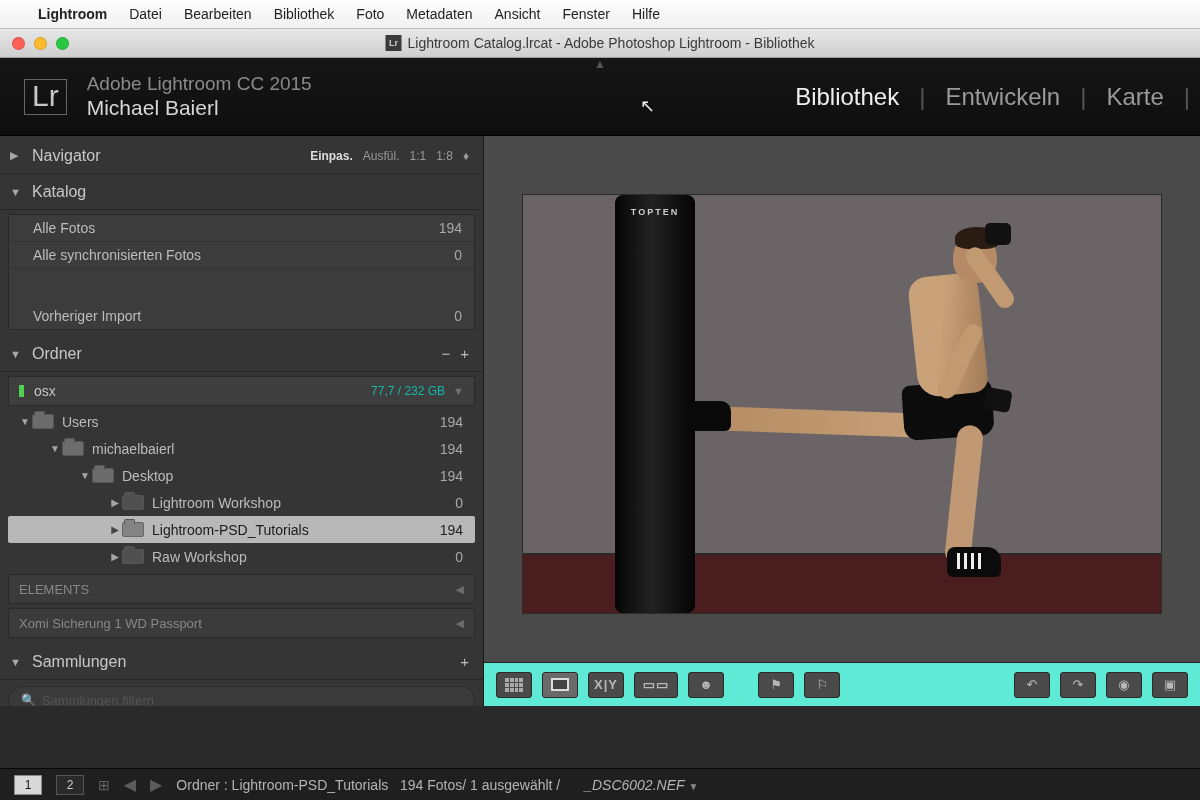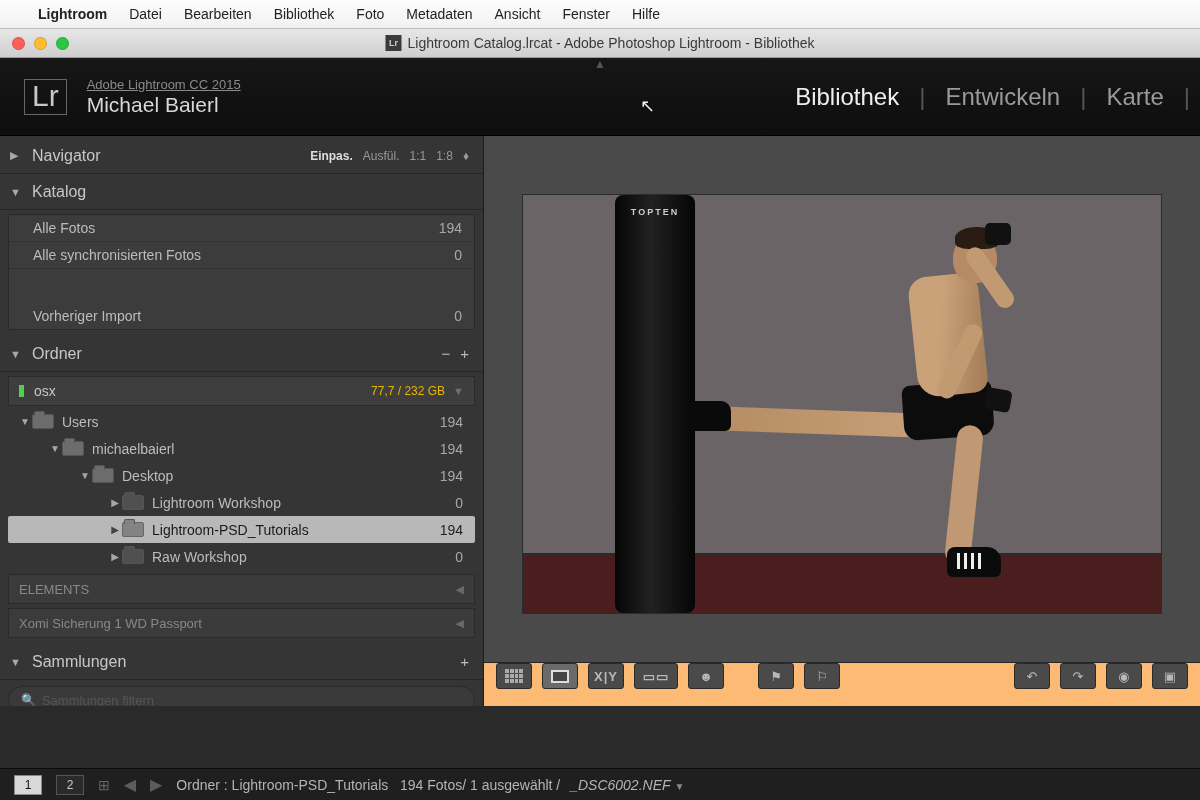--- a/index.html
+++ b/index.html
@@ -16,21 +16,21 @@
 .traffic { display:flex; gap:9px; margin-left:12px; }
 .dot { width:13px; height:13px; border-radius:50%; border:1px solid rgba(0,0,0,.15); }
 .dot.r{background:#ff5f57}.dot.y{background:#febc2e}.dot.g{background:#28c940}
 .title { position:absolute; left:50%; transform:translateX(-50%); font-size:14px; color:#3a3a3a; display:flex; align-items:center; gap:6px;}
 .title .ico { width:16px; height:16px; background:#3a3a3a; display:inline-flex; align-items:center; justify-content:center; color:#ccc; font-size:9px; font-weight:700; }
 
 
 .apphdr { height:78px; background:linear-gradient(#161616,#0e0e0e); border-bottom:1px solid #000; display:flex; align-items:center; padding:0 10px 0 24px; position:relative;}
 .apphdr .lr { font-size:30px; color:#c8c8c8; font-weight:300; border:1.5px solid #666; padding:1px 7px 3px 7px; line-height:1; margin-right:20px;}
 .idrow { display:flex; flex-direction:column; color:#8a8a8a; }
-.idrow .sub { font-size:13px;text-decoration:underline; }
+.idrow .sub { font-size:19px; }
 .idrow .name { font-size:21px; color:#d8d8d8; margin-top:1px; }
 .modules { margin-left:auto; display:flex; align-items:center; gap:20px; font-size:24px; color:#9a9a9a; }
 .modules .sep { color:#555; font-weight:300;}
 .modules .act { color:#eee; }
 .cursor { position:absolute; left:640px; top:37px; font-size:18px; color:#eee;}
 .notch { position:absolute; top:-1px; left:50%; transform:translateX(-50%); color:#555; font-size:12px;}
 
 
 .main { display:flex; height:570px; background:#3b3b3b; }
 .leftpanel { width:484px; background:#353535; border-right:1px solid #1b1b1b; overflow:hidden; padding-top:2px;}
@@ -44,21 +44,21 @@
 
 
 .klist { background:#3c3c3c; border:1px solid #292929; margin:4px 8px 6px 8px; border-radius:2px;}
 .krow { display:flex; align-items:center; height:27px; padding:0 12px 0 24px; color:#bcbcbc; font-size:14px; border-bottom:1px solid #333;}
 .krow:last-child{border-bottom:none;margin-top:33px;}
 .krow .cnt { margin-left:auto; color:#a8a8a8;}
 
 
 .volrow { display:flex; align-items:center; height:30px; margin:4px 8px 2px 8px; background:#3e3e3e; border:1px solid #2a2a2a; padding:0 10px 0 10px; font-size:14px; color:#c4c4c4;}
 .volrow .led { width:5px; height:12px; background:#4fd24f; margin-right:10px;}
-.volrow .sz { margin-left:auto; font-size:12px; color:#eab308; margin-right:8px;}
+.volrow .sz { margin-left:auto; font-size:12px; color:#14b8a6; margin-right:8px;}
 .volrow .dd { color:#6f6f6f; font-size:11px;}
 
 .tree { margin:0 8px 4px 8px; font-size:14px;}
 .trow { display:flex; align-items:center; height:27px; color:#bcbcbc; padding-right:12px;}
 .trow .ind { display:inline-block; }
 .trow .tw { width:14px; font-size:10px; color:#a6a6a6; text-align:center;}
 .trow .fico { width:22px; height:15px; background:#6c6c6c; border:1px solid #555; border-radius:2px; margin-right:8px; position:relative;}
 .trow .fico.dim { background:#505050; }
 .trow .fico::before{content:""; position:absolute; top:-4px; left:1px; width:9px; height:4px; background:inherit; border:1px solid #555; border-bottom:none; border-radius:2px 2px 0 0;}
 .trow .cnt { margin-left:auto; color:#a8a8a8;}
@@ -92,40 +92,40 @@
 .arm2{position:absolute; left:235px; top:110px; width:18px; height:80px; background:#c19a72; border-radius:10px; transform:rotate(25deg); transform-origin:top;}
 .hand2{position:absolute; left:252px; top:174px; width:26px; height:22px; background:#111; border-radius:5px; transform:rotate(10deg);}
 .shorts{position:absolute; left:170px; top:168px; width:90px; height:55px; background:#0c0c0c; border-radius:8px 8px 14px 14px; transform:rotate(-4deg);}
 .leg-kick{position:absolute; left:-24px; top:195px; width:220px; height:24px; background:linear-gradient(90deg,#b58c63,#c7a079); border-radius:14px; transform:rotate(2deg);}
 .foot1{position:absolute; left:-44px; top:186px; width:42px; height:30px; background:#0a0a0a; border-radius:6px 10px 6px 6px;}
 .leg-stand{position:absolute; left:218px; top:210px; width:26px; height:140px; background:#c09873; border-radius:14px; transform:rotate(6deg);}
 .shoe{position:absolute; left:214px; top:332px; width:54px; height:30px; background:#0b0b0b; border-radius:8px 14px 6px 6px;}
 .stripes{position:absolute; left:224px; top:338px; width:26px; height:16px; background:repeating-linear-gradient(90deg,#eee 0 3px,#0b0b0b 3px 7px);}
 
 
-.ctool { height:44px; background:#fdba74; border-top:1px solid #262626; display:flex; align-items:flex-start; padding:0 12px; gap:10px;}
+.ctool { height:44px; background:#5eead4; border-top:1px solid #262626; display:flex; align-items:center; padding:0 12px; gap:10px;}
 .tb { width:36px; height:26px; border:1px solid #2a2a2a; background:#4a4a4a; border-radius:3px; display:flex; align-items:center; justify-content:center; color:#b8b8b8; font-size:13px;}
 .tb.act{ background:#6a6a6a; color:#eee;}
 .tb.wide{ width:44px;}
 .tspacer{ flex:1;}
 .grid9{ width:18px; height:14px; display:grid; grid-template-columns:repeat(4,1fr); grid-template-rows:repeat(3,1fr); gap:1px;}
 .grid9 i{background:#aaa;}
 .single{ width:18px; height:13px; border:2px solid #ddd; background:#444;}
 .xy{font-weight:700; letter-spacing:1px;}
 
 
 .rightstrip{ padding-top:24px; display:flex; flex-direction:column; align-items:center; gap:120px; color:#666; font-size:11px;}
 .histo{ width:18px; height:40px; background:linear-gradient(#3c6, #36c, #c33);}
 
 
 .status { position:absolute; left:0; right:0; bottom:0; height:32px; background:#1f1f1f; border-top:1px solid #0a0a0a; display:flex; align-items:center; padding:0 14px; color:#b4b4b4; font-size:14px; gap:14px;}
 .pgbtn{ width:28px; height:20px; border:1px solid #555; background:#2a2a2a; display:flex; align-items:center; justify-content:center; font-size:12px; color:#ccc;}
 .pgbtn.on{ background:#d8d8d8; color:#111; border-color:#888;}
 .navarr{ color:#5c5c5c; font-size:16px;}
-.status .info .fn{ font-style:italic; margin-left:6px;}
+.status .info .fn{ font-style:italic; margin-left:20px;}
 .status .dd{ color:#888; margin-left:4px; font-size:10px;}
 </style>
 </head>
 <body>
 
 <div class="menubar">
   <span class="apple"></span>
   <span class="mi bold">Lightroom</span>
   <span class="mi">Datei</span>
   <span class="mi">Bearbeiten</span>

